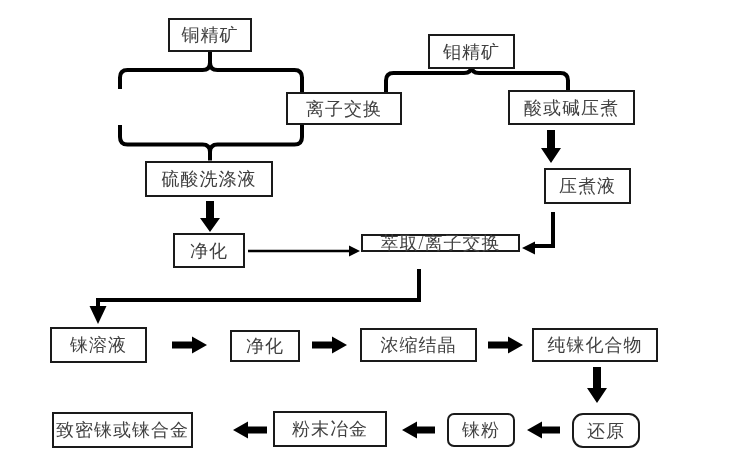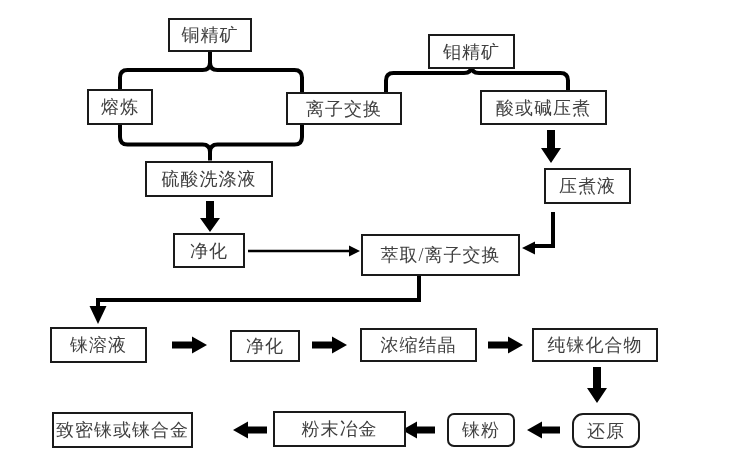--- a/index.html
+++ b/index.html
@@ -28,32 +28,32 @@
     font-size: 18px;
     letter-spacing: 1px;
     white-space: nowrap;
     line-height: 1;
   }
   
   .n-copper   { left:168px; top:18px;  width:84px;  height:34px; }
   .n-moly     { left:428px; top:17px;  width:87px;  height:35px;margin-top:17px; }
   .n-smelt    { left:87px;  top:89px;  width:66px;  height:36px; }
   .n-roast    { left:286px; top:92px;  width:116px; height:33px; }
-  .n-acid     { left:480px; top:90px;  width:127px; height:35px; }
+  .n-acid     { left:508px; top:90px;  width:127px; height:35px; }
   .n-wash     { left:145px; top:161px; width:128px; height:36px; }
   .n-digliq   { left:509px; top:168px; width:87px;  height:36px;margin-left:35px; }
   .n-purif1   { left:173px; top:233px; width:72px;  height:35px; }
-  .n-extract  { left:361px; top:234px; width:159px; height:42px; }
+  .n-extract  { left:361px; top:234px; width:159px; height:18px; }
   .n-solution { left:50px;  top:327px; width:97px;  height:36px; }
   .n-purif2   { left:230px; top:330px; width:70px;  height:32px; }
   .n-crystal  { left:360px; top:328px; width:117px; height:34px; }
   .n-compound { left:532px; top:328px; width:126px; height:34px; }
   .n-reduce   { left:572px; top:413px; width:68px;  height:35px;border-radius:11px; }
   .n-repowder { left:447px; top:413px; width:68px;  height:34px;border-radius:7px; }
-  .n-metall   { left:273px; top:411px; width:133px; height:36px; }
+  .n-metall   { left:273px; top:411px; width:114px; height:36px; }
   .n-dense    { left:52px;  top:412px; width:141px; height:36px; }
 
   .stroke { stroke: #000000; fill: none; stroke-width: 4; stroke-linecap: butt; stroke-linejoin: miter; }
   .fillblk { fill: #000000; stroke: none; }
   .thin { stroke: #000000; fill: none; stroke-width: 2.5; }
 </style>
 </head>
 <body>
 
 <div id="canvas">
@@ -91,21 +91,20 @@
     <polygon class="fillblk" points="312,341.5 332,341.5 332,336.5 347,345 332,353.5 332,348.5 312,348.5"></polygon>
     <polygon class="fillblk" points="488,341.5 508,341.5 508,336.5 523,345 508,353.5 508,348.5 488,348.5"></polygon>
 
     <polygon class="fillblk" points="527,430 542,421.5 542,426.5 560,426.5 560,433.5 542,433.5 542,438.5"></polygon>
     <polygon class="fillblk" points="402,430 417,421.5 417,426.5 435,426.5 435,433.5 417,433.5 417,438.5"></polygon>
     <polygon class="fillblk" points="233,430 248,421.5 248,426.5 267,426.5 267,433.5 248,433.5 248,438.5"></polygon>
   </svg>
 
   <div class="node n-copper">铜精矿</div>
   <div class="node n-moly">钼精矿</div>
-  <div class="node n-smelt">熔炼</div>
   <div class="node n-roast">离子交换</div>
   <div class="node n-acid">酸或碱压煮</div>
   <div class="node n-wash">硫酸洗涤液</div>
   <div class="node n-digliq">压煮液</div>
   <div class="node n-purif1">净化</div>
   <div class="node n-extract">萃取/离子交换</div>
   <div class="node n-solution">铼溶液</div>
   <div class="node n-purif2">净化</div>
   <div class="node n-crystal">浓缩结晶</div>
   <div class="node n-compound">纯铼化合物</div>

